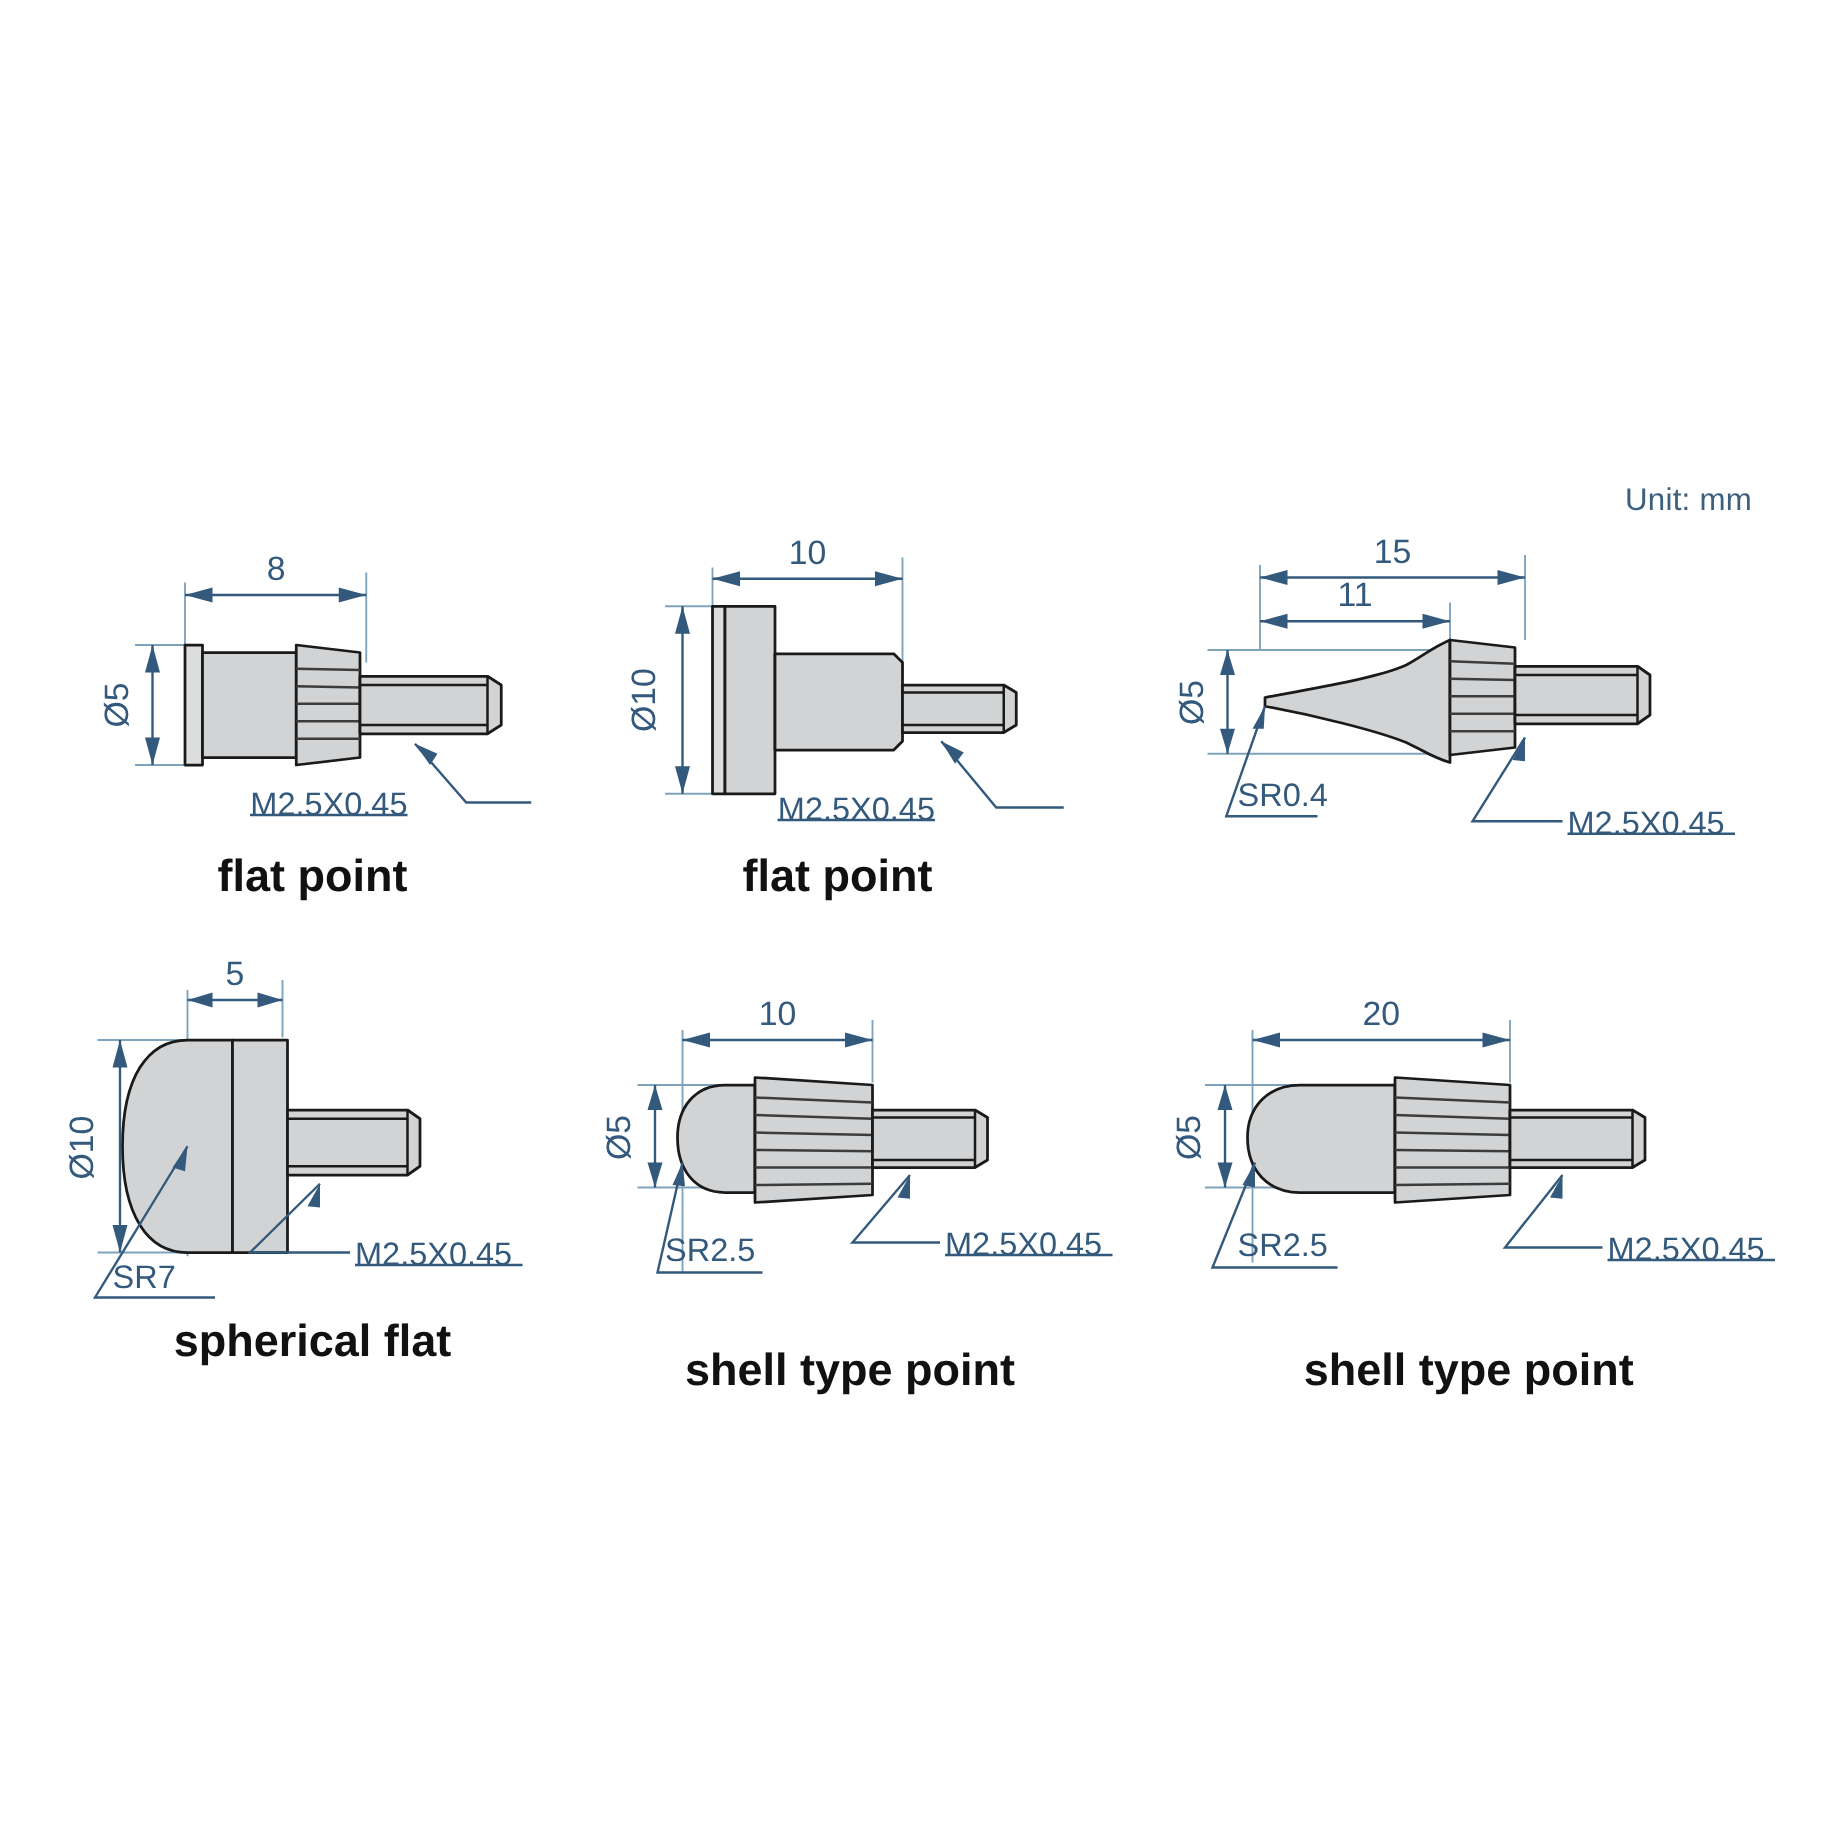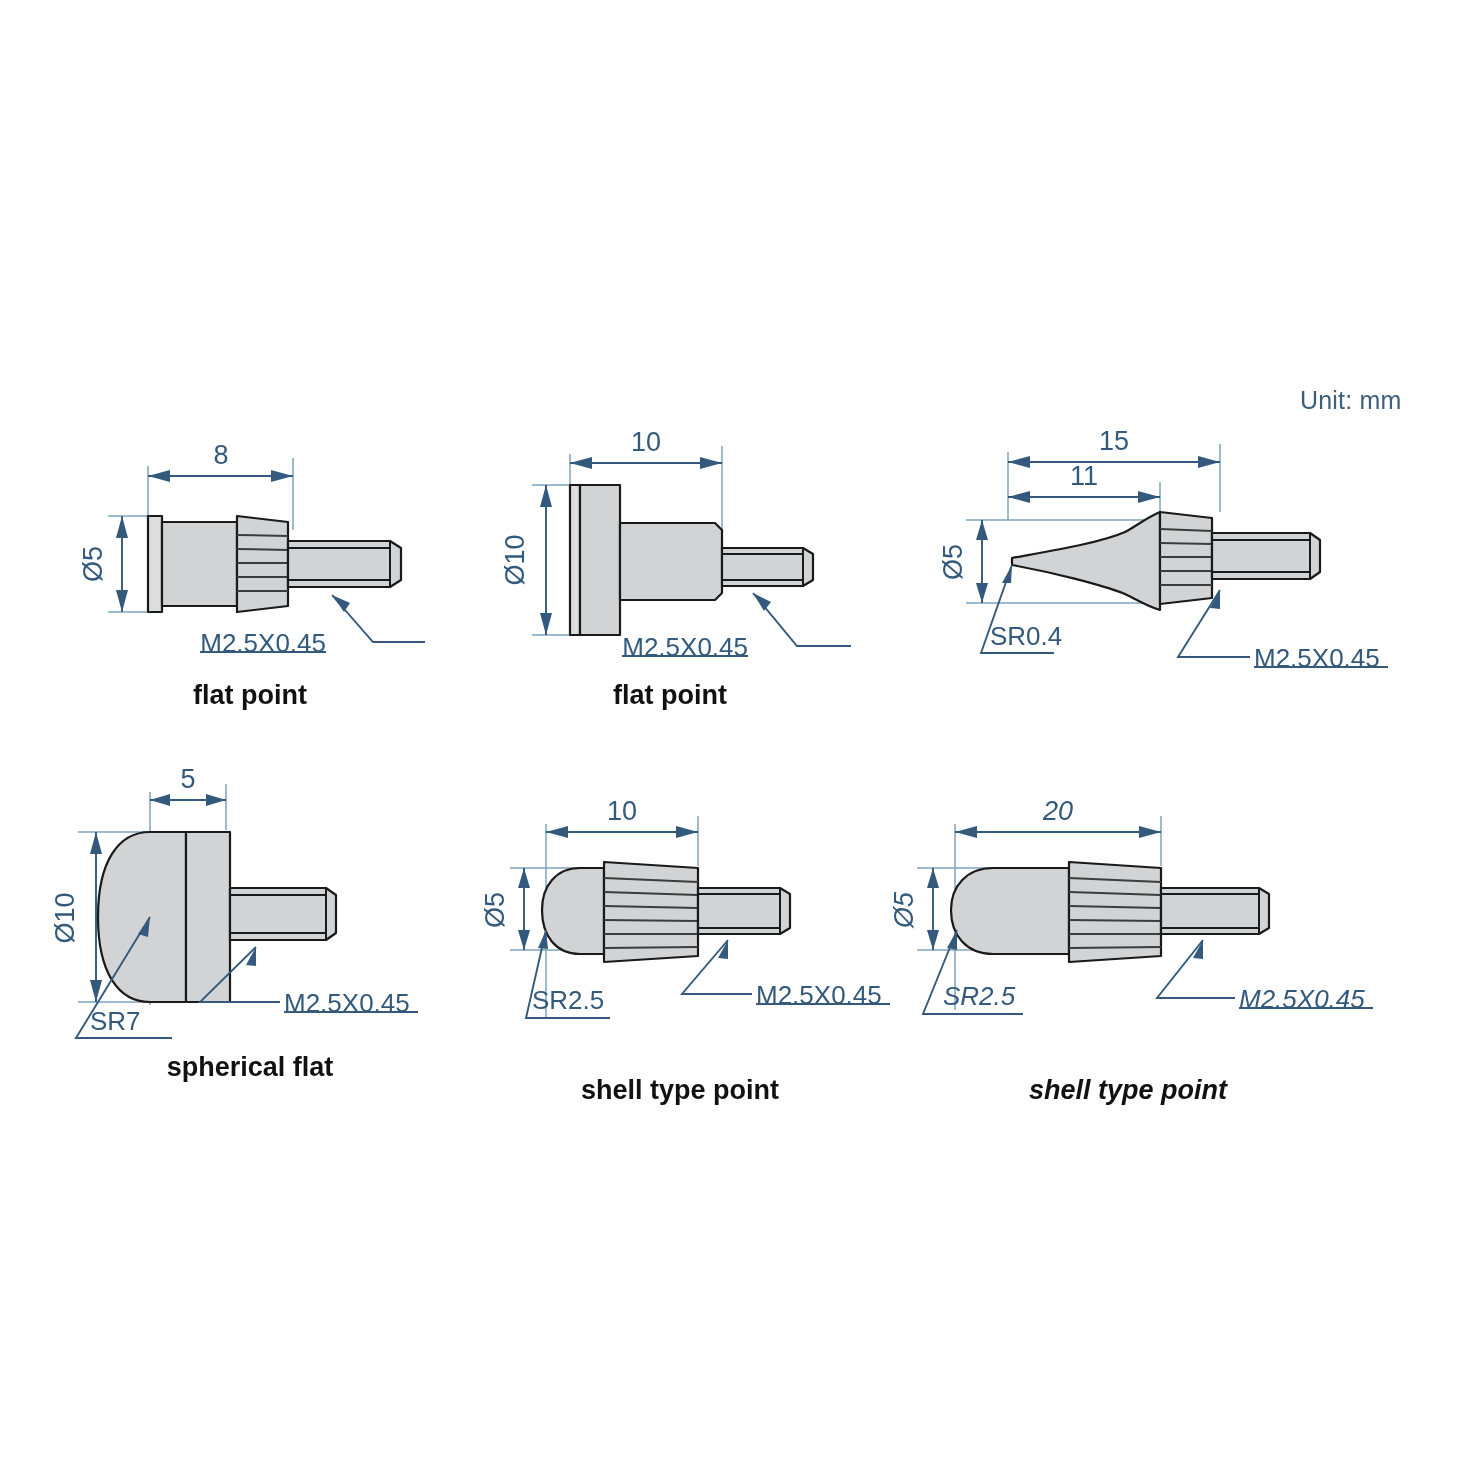--- a/index.html
+++ b/index.html
@@ -32,21 +32,21 @@
   }
   .fig {
     position: absolute;
   }
   .fig-caption {
     position: absolute;
     width: 100%;
     text-align: center;
     font-family: "Liberation Sans", sans-serif;
     font-weight: bold;
-    font-size: 27px;
+    font-size: 36px;
     color: #111111;
     white-space: nowrap;
   }
   svg { display: block; overflow: visible; }
   .metal   { fill: #d2d3d4; stroke: #1a1a1a; stroke-width: 2.2; stroke-linejoin: round; }
   .metal-l { fill: #dcdddd; stroke: #1a1a1a; stroke-width: 2.2; stroke-linejoin: round; }
   .knurl   { stroke: #3c3c3c; stroke-width: 2.0; fill: none; }
   .edge    { stroke: #1a1a1a; stroke-width: 2.0; fill: none; }
   .dim     { stroke: #33597c; stroke-width: 1.9; fill: none; }
   .dimthin { stroke: #7ea4bd; stroke-width: 1.5; fill: none; }
@@ -273,21 +273,21 @@
       <text class="leadtext" x="62" y="209" text-anchor="start">SR2.5</text>
 
       <polyline class="dim" points="258,140 212,194 282,194"></polyline>
       <polygon class="dimfill" points="258,140 248,158 258,159"></polygon>
       <text class="leadtext" x="286" y="204" text-anchor="start">M2.5X0.45</text>
       <line class="dim" x1="286" y1="204" x2="420" y2="204"></line>
     </svg>
     <div class="fig-caption" style="top:275px; width:420px;">shell type point</div>
   </div>
 
-  <div class="fig" style="left:853px; top:800px; width:510px; height:300px;font-style:italic;">
+  <div class="fig" style="left:900px; top:800px; width:510px; height:300px;">
     <svg width="510" height="270" viewBox="0 0 510 270">
       <line class="dimthin" x1="82" y1="24" x2="82" y2="210"></line>
       <line class="dimthin" x1="288" y1="16" x2="288" y2="66"></line>
       <line class="dimthin" x1="44" y1="68" x2="130" y2="68"></line>
       <line class="dimthin" x1="44" y1="150" x2="130" y2="150"></line>
 
       <line class="dim" x1="82" y1="32" x2="288" y2="32"></line>
       <polygon class="dimfill" points="82,32 104,26 104,38"></polygon>
       <polygon class="dimfill" points="288,32 266,26 266,38"></polygon>
       <text class="dimtext" x="185" y="20" text-anchor="middle">20</text>

